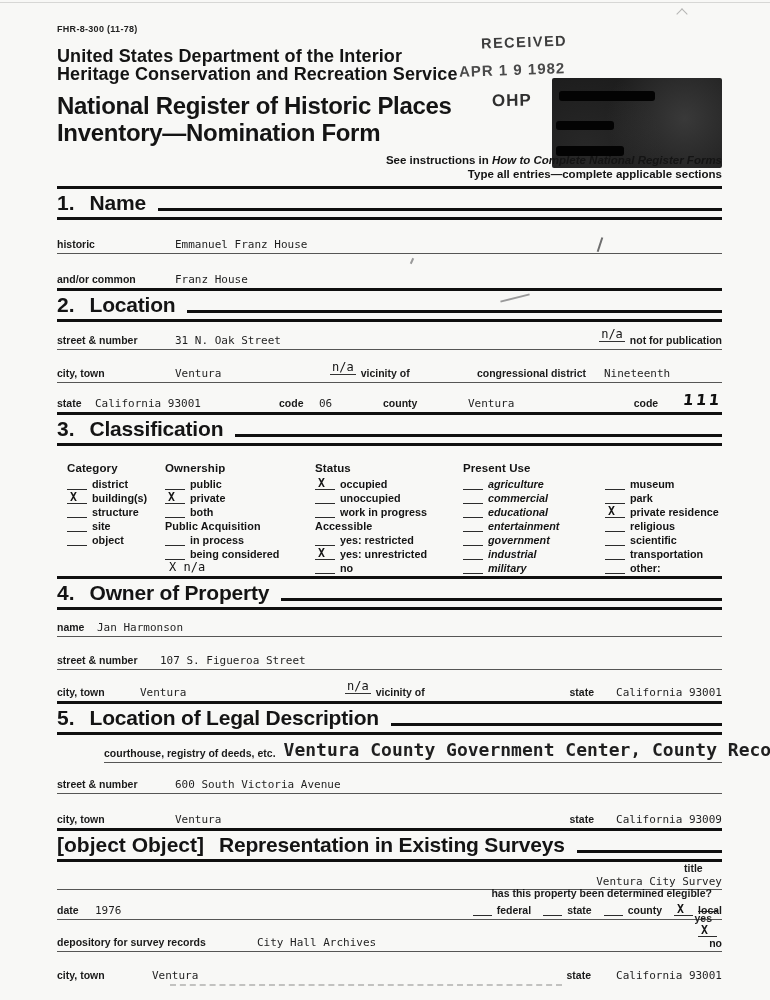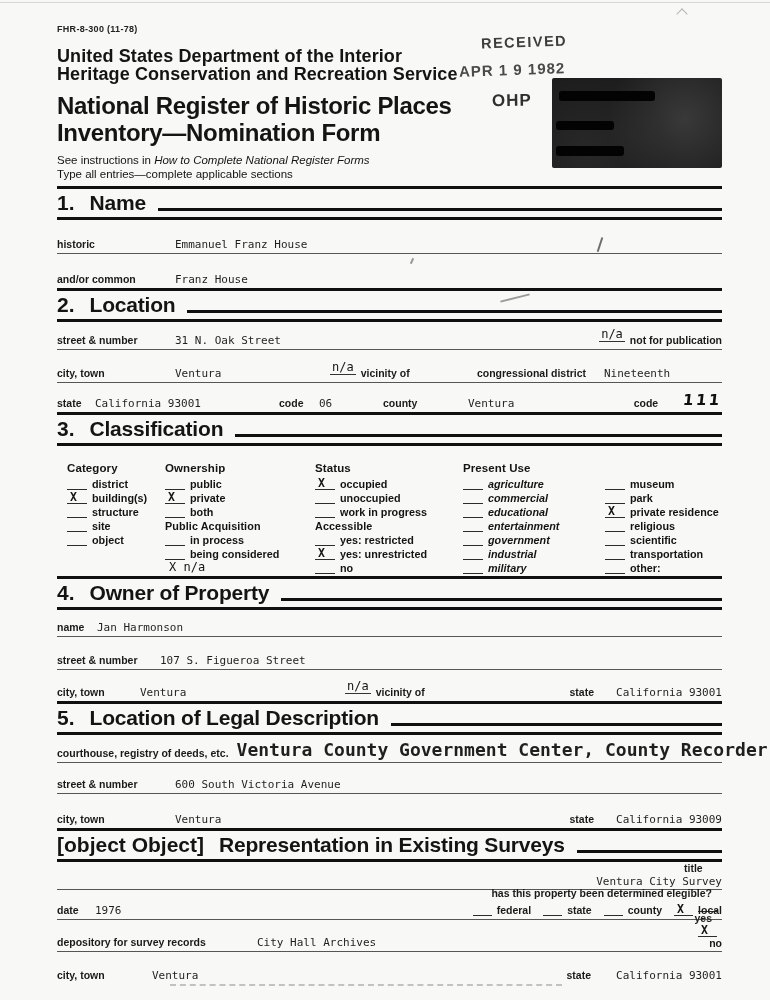--- a/index.html
+++ b/index.html
@@ -4,21 +4,21 @@
 <style>
   html,body{margin:0;padding:0;background:#e9e9e9;}
   *{box-sizing:border-box;}
   .page{position:relative;width:770px;height:1000px;background:#f8f8f6;color:#141414;
         font-family:"Liberation Sans",sans-serif;overflow:hidden;}
   .content{position:relative;padding:24px 48px 0 57px;width:770px;}
   .mono{font-family:"DejaVu Sans Mono",monospace;}
   .formnum{font-size:9px;font-weight:bold;letter-spacing:.3px;color:#222;}
   .dept{margin-top:13px;font-size:18px;font-weight:bold;line-height:18px;letter-spacing:.1px;}
   .bigtitle{margin-top:9px;font-size:24px;font-weight:bold;line-height:27px;letter-spacing:-.3px;}
-  .instr{margin-top:7px;font-size:11.5px;font-weight:normal;line-height:14px;}
+  .instr{margin-top:7px;font-size:11.5px;font-weight:bold;line-height:14px;text-align:right;}
   .instr i{font-style:italic;}
   
   .sec-head{display:flex;align-items:flex-end;border-top:3.5px solid #101010;
             border-bottom:3.5px solid #101010;padding:2px 0 2px;margin-top:0;}
   .sec-no{font-size:21px;font-weight:bold;margin-right:15px;}
   .sec-title{font-size:21px;font-weight:bold;letter-spacing:-.2px;white-space:nowrap;}
   .head-line{flex:1;border-bottom:3.5px solid #101010;margin:0 0 4px 12px;align-self:flex-end;}
   
   .frow{display:flex;align-items:flex-end;border-bottom:1.2px solid rgba(45,45,45,.8);
         padding-bottom:3px;position:relative;}
@@ -384,21 +384,21 @@
       <span class="sp"></span>
       <span class="lbl" style="margin-right:22px;">state</span>
       <span class="val mono">California 93001</span>
     </div>
 
     <div class="sec-head">
       <span class="sec-no">5.</span>
       <span class="sec-title">Location of Legal Description</span>
       <span class="head-line"></span>
     </div>
-    <div class="frow" style="height:28px;">
+    <div class="frow" style="height:28px;margin-left:47px;">
       <span class="lbl" style="margin-right:8px;">courthouse, registry of deeds, etc.</span>
       <span class="val mono" style="font-size:18px;font-weight:bold;">Ventura County Government Center, County Recorder's Office</span>
       <span class="sp"></span>
     </div>
     <div class="frow" style="height:31px;">
       <span class="lbl" style="width:118px;">street &amp; number</span>
       <span class="val mono">600 South Victoria Avenue</span>
       <span class="sp"></span>
     </div>
     <div class="frow noline" style="height:34px;">

